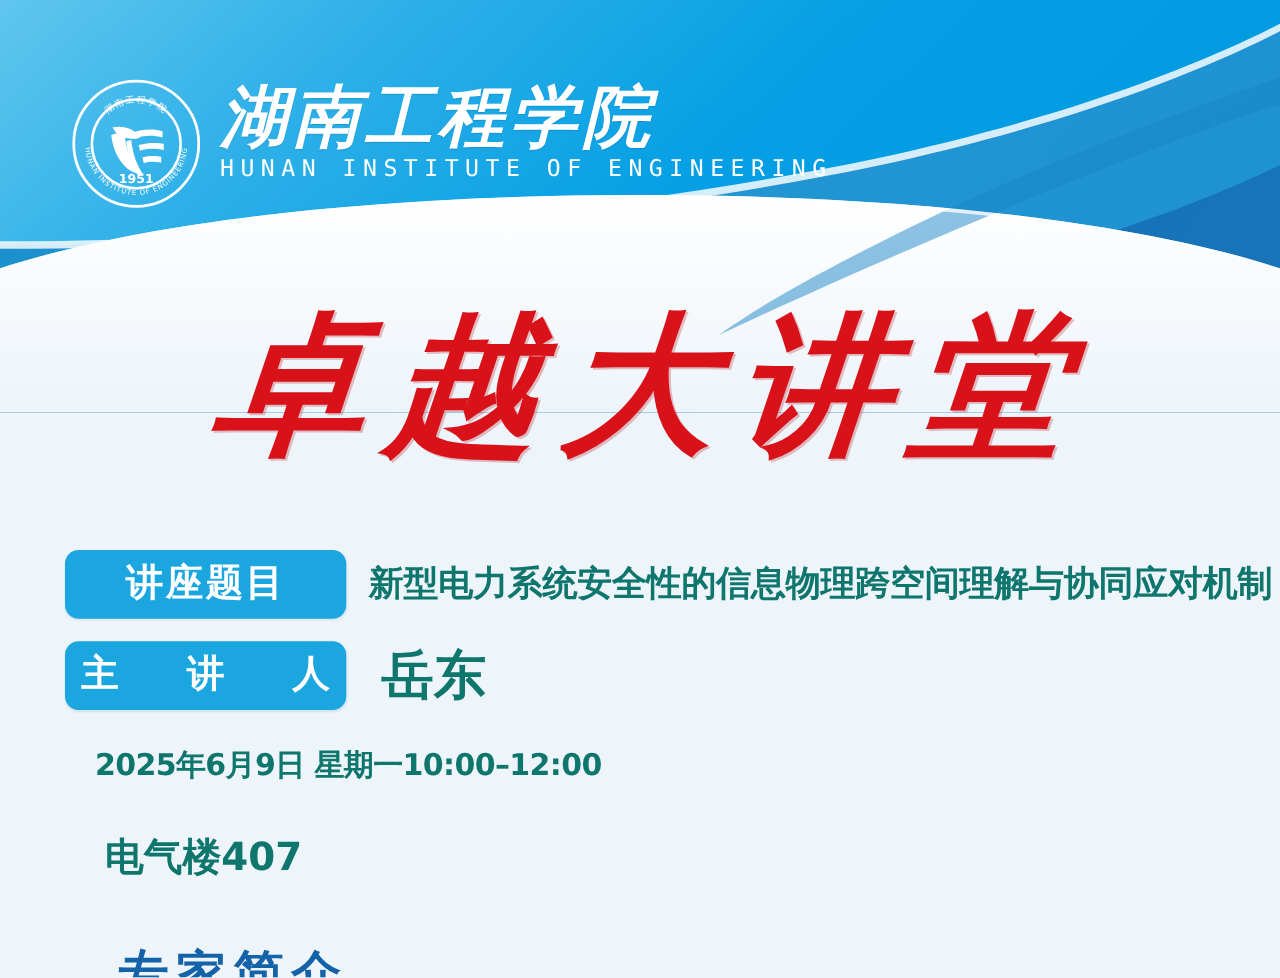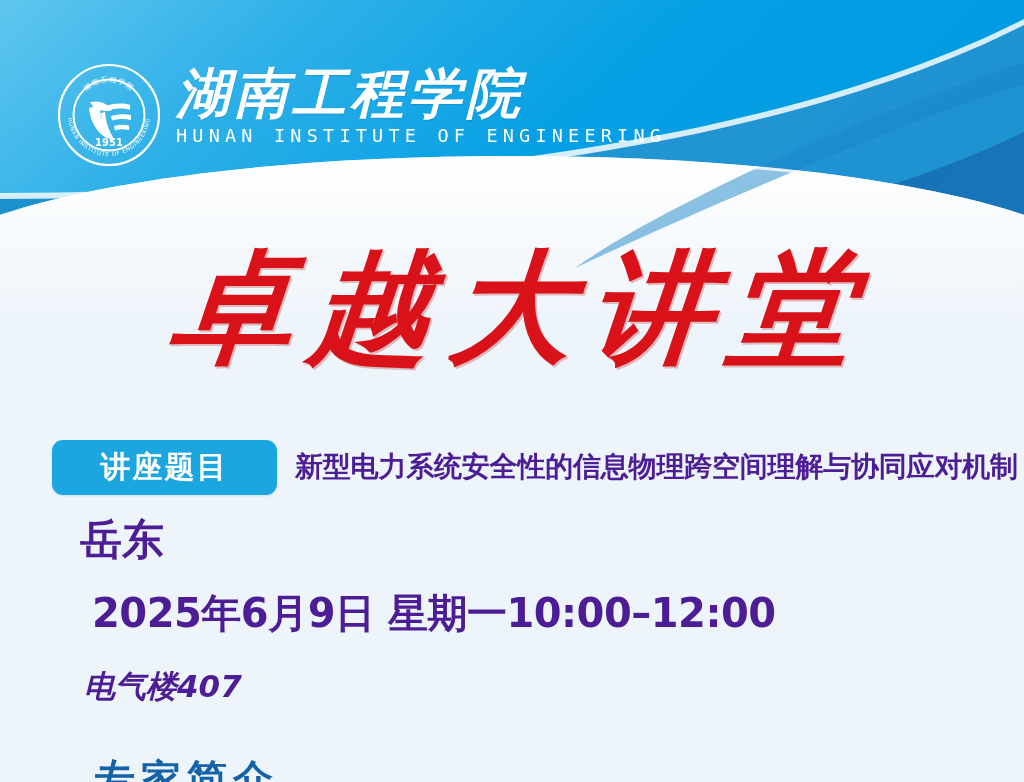--- a/index.html
+++ b/index.html
@@ -82,29 +82,29 @@
   }
   .pill-text{
     color:#ffffff;font-weight:700;font-size:30px;line-height:1;
     white-space:pre;
     font-family:"DejaVu Sans","Liberation Sans",sans-serif;
   }
   .pill-text.sp1{letter-spacing:2px;}
   .pill-text.sp2{letter-spacing:22px;padding-left:22px;}
   .pill-text.sp3{letter-spacing:50px;padding-left:50px;}
   .value{
-    margin-left:18px;color:#4c1d95;font-weight:700;
+    margin-left:18px;color:#0f766e;font-weight:700;
     font-size:29px;line-height:1.05;white-space:nowrap;
     font-family:"DejaVu Sans","Liberation Sans",sans-serif;
     letter-spacing:0px;
   }
   .value.title-val{font-size:28px;letter-spacing:-0.2px;}
   .value.name-val{font-size:42px;margin-left:28px;}
-  .value.time-val{font-size:40px;margin-left:40px;letter-spacing:-0.5px;}
-  .value.place-val{font-size:31px;margin-left:32px;font-style:italic;}
+  .value.time-val{font-size:24px;margin-left:24px;letter-spacing:-0.5px;}
+  .value.place-val{font-size:31px;margin-left:32px;}
 
   
   #section-heading{
     position:absolute;left:95px;top:752px;z-index:5;
     font-size:40px;font-weight:700;color:#1463a8;
     letter-spacing:6px;white-space:nowrap;
     font-family:"DejaVu Sans","Liberation Sans",sans-serif;
   }
 </style>
 </head>
@@ -205,20 +205,23 @@
   <div id="info-block">
 
     <div class="info-row">
       <div class="pill">
         <span class="pill-text sp1">讲座题目</span>
       </div>
       <div class="value title-val">新型电力系统安全性的信息物理跨空间理解与协同应对机制</div>
     </div>
 
     <div class="info-row">
+      <div class="pill">
+        <span class="pill-text sp2">主 讲 人</span>
+      </div>
       <div class="value name-val">岳东</div>
     </div>
 
     <div class="info-row">
       <div class="value time-val">2025年6月9日 星期一10:00–12:00</div>
     </div>
 
     <div class="info-row">
       <div class="value place-val">电气楼407</div>
     </div>

